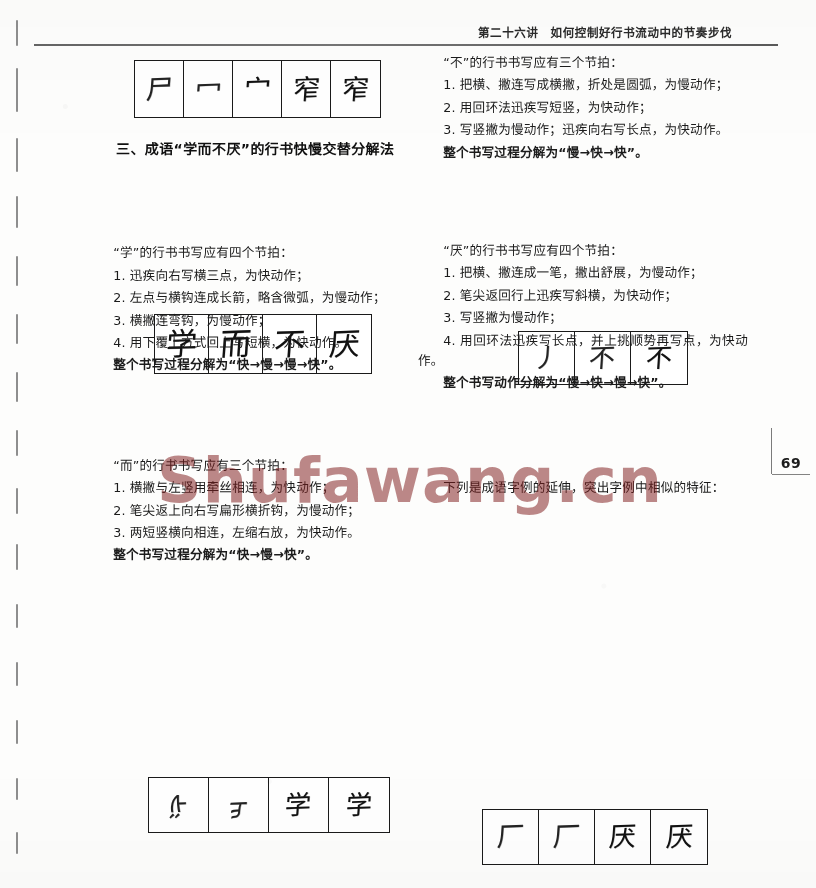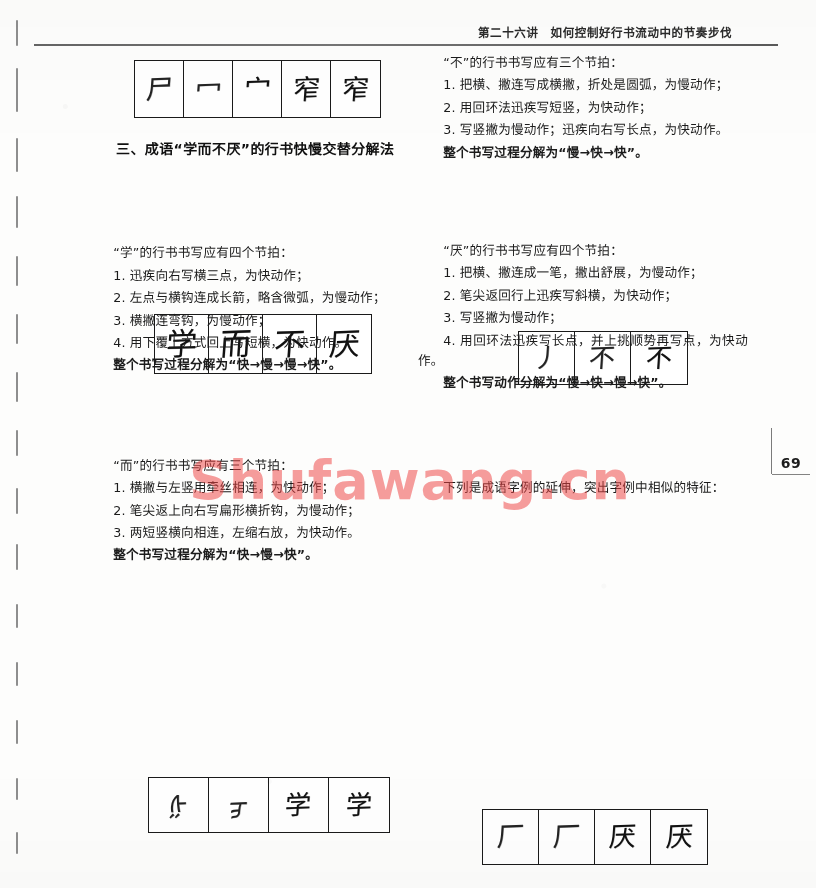--- a/index.html
+++ b/index.html
@@ -56,22 +56,22 @@
   .folio-rule-v{position:absolute;right:44px;top:428px;width:1.5px;height:46px;background:#5a5a5a;opacity:.8;}
   .folio-rule-h{position:absolute;right:6px;top:474px;width:38px;height:1.3px;background:#5a5a5a;opacity:.75;}
 
   
   .watermark{
     position:absolute;left:80px;top:438px;width:660px;height:86px;
     display:flex;align-items:center;justify-content:center;
     pointer-events:none;z-index:6;
   }
   .watermark span{
-    font-size:54px;line-height:1;font-weight:bold;letter-spacing:1px;
-    color:#ef4444;opacity:.52;white-space:nowrap;
+    font-size:62px;line-height:1;font-weight:bold;letter-spacing:1px;
+    color:#7f1d1d;opacity:.52;white-space:nowrap;
     font-family:"DejaVu Sans","Liberation Sans",sans-serif;
   }
 
   
   .col{position:absolute;top:52px;width:330px;}
   .col-left{left:88px;}
   .col-right{left:418px;}
 
   .para{
     font-size:12.6px;line-height:1.62;color:#1b1b1b;

